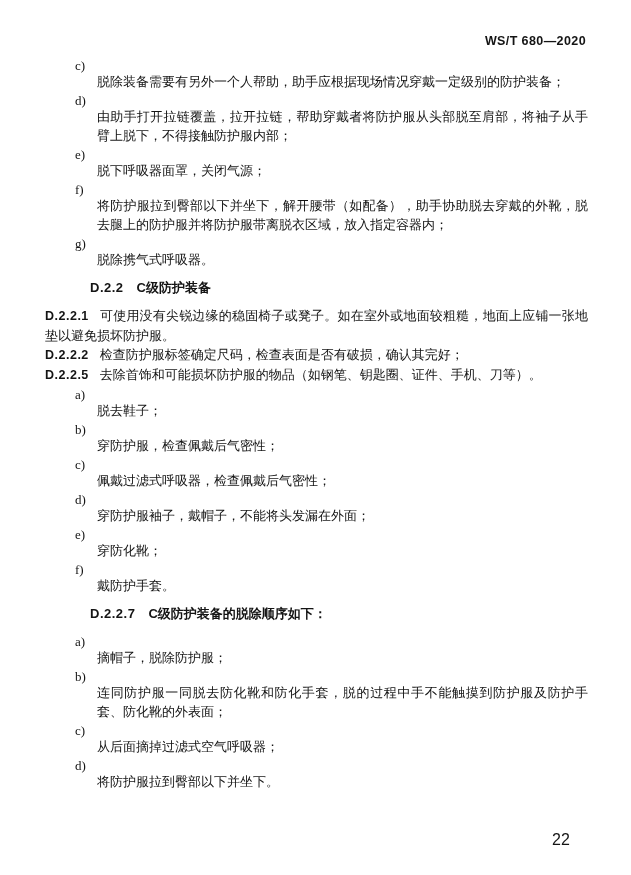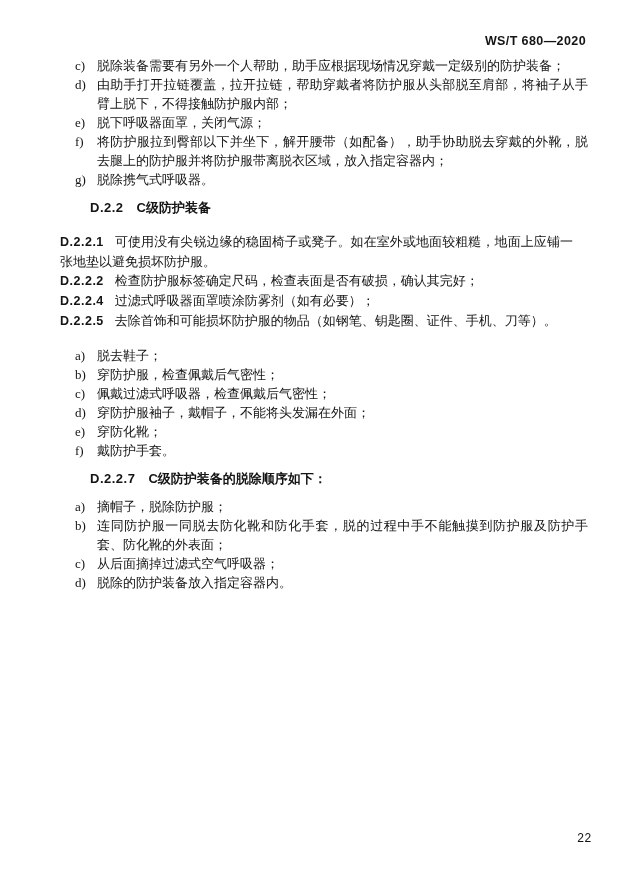--- a/index.html
+++ b/index.html
@@ -26,46 +26,46 @@
   }
   .content {
     position: absolute;
     left: 45px;
     right: 41px;
     top: 56px;
   }
   .alpha-list { margin: 0 0 9px 0; }
   .alpha-list .li { display: flex; }
   .alpha-list .label { flex: 0 0 22px; margin-left: 30px; }
-  .alpha-list .text { flex: 1; text-align: justify; }
+  .alpha-list .text { flex: 1; text-align: justify; margin-top: 16px; }
   .heading {
     font-weight: 700;
     font-family: "Liberation Sans", "DejaVu Sans", sans-serif;
     font-size: 13px;
     margin: 8px 0 9px 0;
     padding-left: 45px;
   }
   .heading.tight { margin-top: 4px; }
   .heading.mid { margin-top: 7px; }
   .heading .num { margin-right: 13px; letter-spacing: 0.5px; }
-  .clauses { margin: 15px; }
+  .clauses { margin: 0; }
   .clause { margin: 0; text-align: justify; }
   .clause .num {
     font-family: "Liberation Sans", "DejaVu Sans", sans-serif;
     font-weight: 700;
     font-size: 12.5px;
     letter-spacing: 0.5px;
     margin-right: 11px;
   }
   .page-num {
     position: absolute;
     top: 830px;
-    left: 577px;
-    font-size: 12px;
-    font-family: Liberation Mono, monospace;
+    left: 552px;
+    font-size: 16px;
+    font-family: Liberation Sans, sans-serif;
   }
 </style>
 </head>
 <body>
 
 <div class="page">
 
   <div class="doc-header">WS/T 680—2020</div>
 
   <div class="content">
@@ -96,23 +96,20 @@
     <div class="heading">
       <span class="num">D.2.2</span><span>C级防护装备</span>
     </div>
 
     <div class="clauses">
       <p class="clause">
         <span class="num">D.2.2.1</span><span>可使用没有尖锐边缘的稳固椅子或凳子。如在室外或地面较粗糙，地面上应铺一张地垫以避免损坏防护服。</span>
       </p>
       <p class="clause">
         <span class="num">D.2.2.2</span><span>检查防护服标签确定尺码，检查表面是否有破损，确认其完好；</span>
-      </p>
-      <p class="clause">
-        <span class="num">D.2.2.4</span><span>过滤式呼吸器面罩喷涂防雾剂（如有必要）；</span>
       </p>
       <p class="clause">
         <span class="num">D.2.2.5</span><span>去除首饰和可能损坏防护服的物品（如钢笔、钥匙圈、证件、手机、刀等）。</span>
       </p>
     </div>
 
 
     <div class="alpha-list">
       <div class="li">
         <span class="label">a)</span>
@@ -152,21 +149,21 @@
       <div class="li">
         <span class="label">b)</span>
         <span class="text">连同防护服一同脱去防化靴和防化手套，脱的过程中手不能触摸到防护服及防护手套、防化靴的外表面；</span>
       </div>
       <div class="li">
         <span class="label">c)</span>
         <span class="text">从后面摘掉过滤式空气呼吸器；</span>
       </div>
       <div class="li">
         <span class="label">d)</span>
-        <span class="text">脱除的防护装备放入指定容器内。</span>
+        <span class="text">将防护服拉到臀部以下并坐下。</span>
       </div>
     </div>
 
   </div>
 
   <div class="page-num">22</div>
 
 </div>
 
 </body></html>

